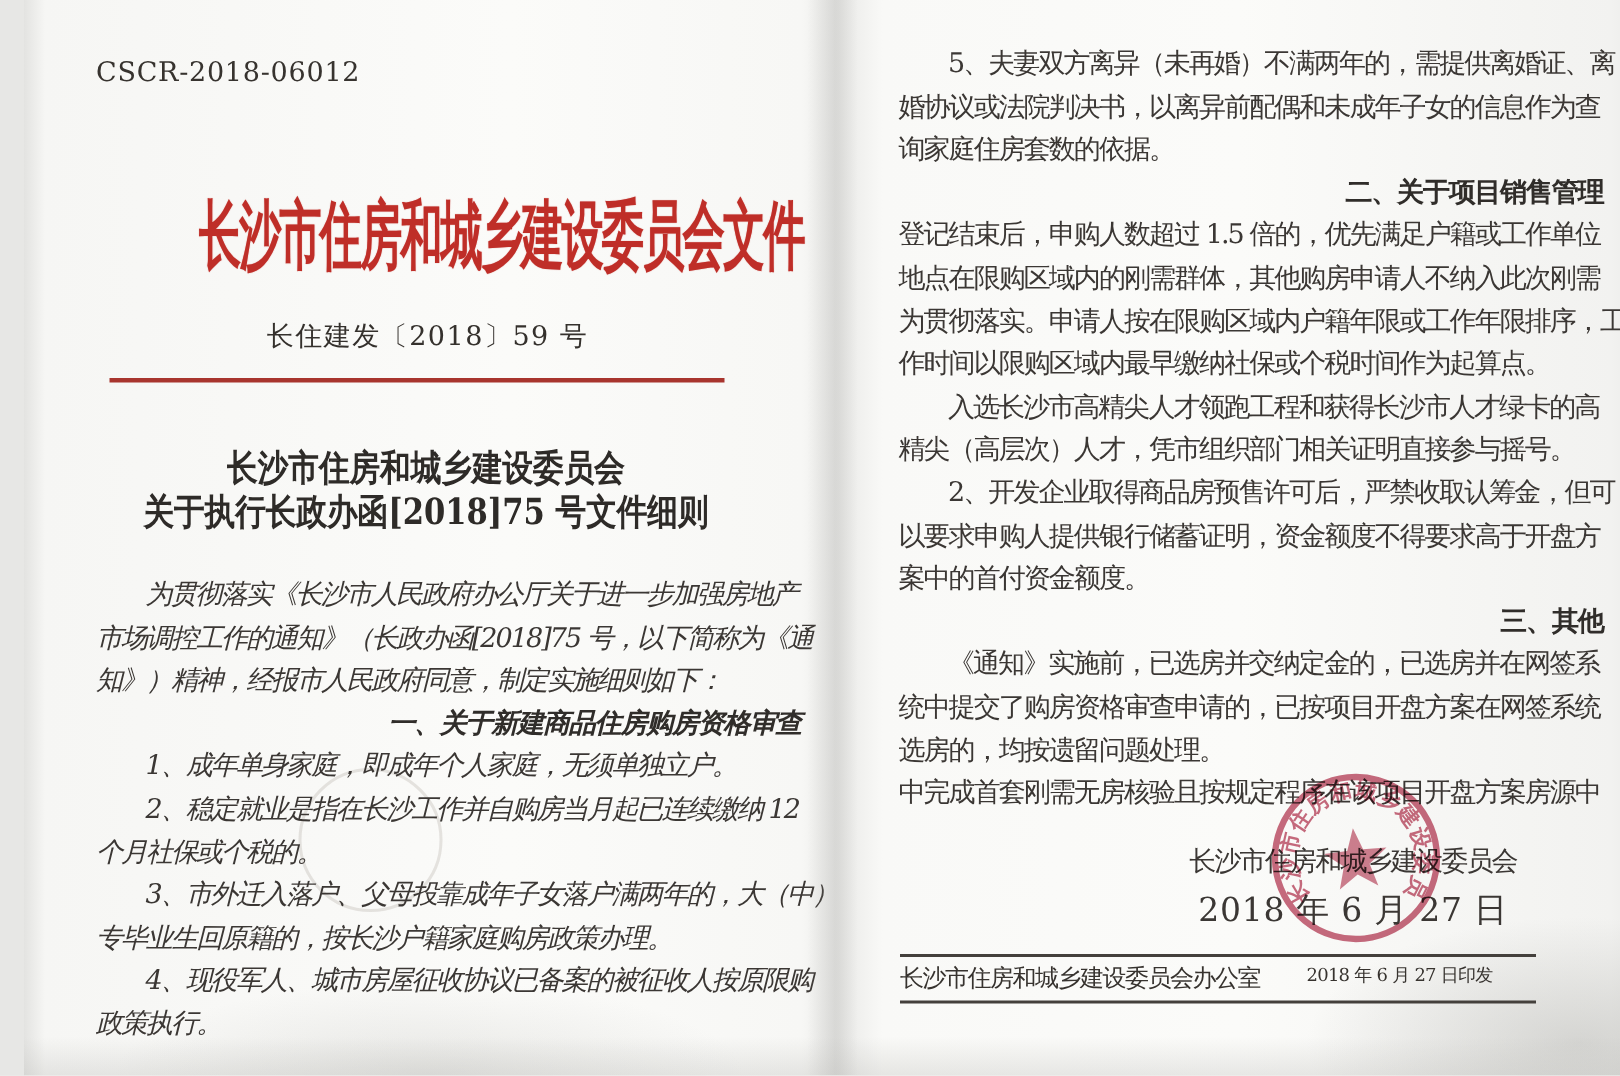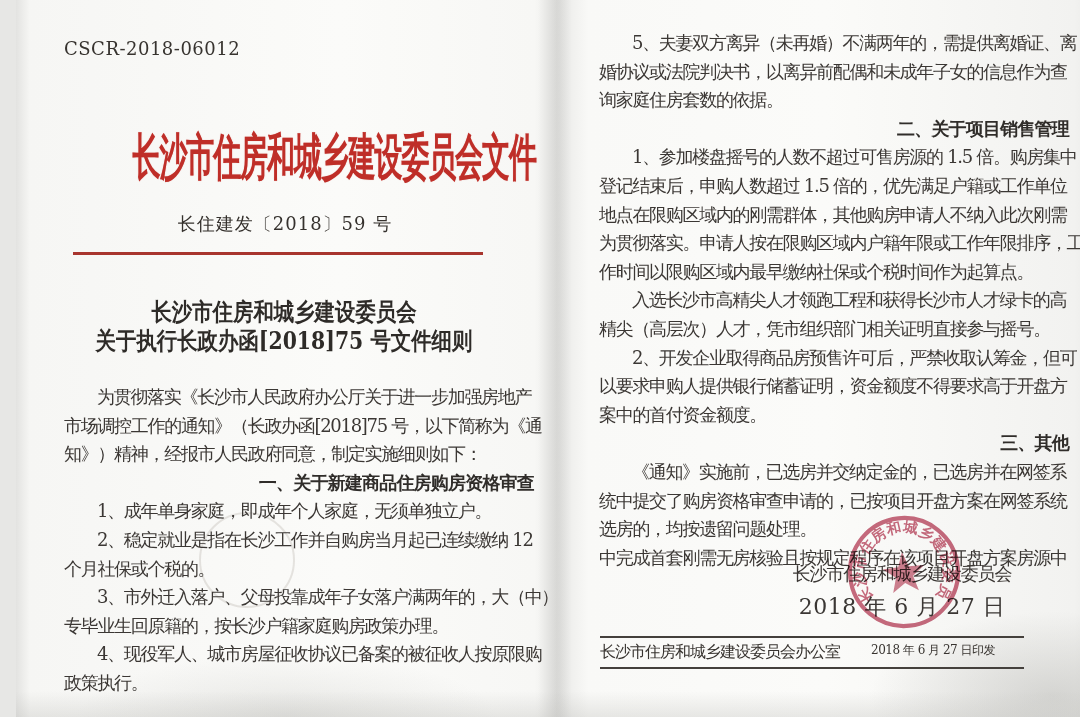--- a/index.html
+++ b/index.html
@@ -29,21 +29,21 @@
   .doc-number { position:absolute; left:4px; top:212px; width:530px; text-align:center;
     font-size:18px; letter-spacing:1px; color:#35312d; }
 
   .red-rule { position:absolute; left:57px; top:252px; width:410px; height:3px; background:#a8352e; }
 
   .subject { position:absolute; left:0; top:297px; width:536px; text-align:center;
     font-size:24px; font-weight:bold; line-height:29px; color:#2e2b28; white-space:nowrap;
     transform:scaleX(.85); transform-origin:50% 0; letter-spacing:0; }
 
   .body-block { position:absolute; width:470px; }
-  .body-left  { left:48px;  top:383px; }
+  .body-left  { left:48px;  top:383px;font-style:italic; }
   .body-right { left:583px; top:29px; }
   .line { height:28.6px; line-height:28.6px; font-size:18px; letter-spacing:-1.3px;
     white-space:nowrap; color:#3b3734; }
   .indent { padding-left:33px; }
   .bold { font-weight:bold; color:#302d2a; letter-spacing:-.8px;text-align:right; }
 
   .watermark-circle { position:absolute; left:183px; top:512px; width:96px; height:96px;
     border-radius:50%; border:2px solid rgba(150,140,134,.22); pointer-events:none; }
 
   .sig-org  { position:absolute; left:700px; top:562px; width:372px; text-align:center;
@@ -93,21 +93,20 @@
     <div class="line">专毕业生回原籍的，按长沙户籍家庭购房政策办理。</div>
     <div class="line indent">4、现役军人、城市房屋征收协议已备案的被征收人按原限购</div>
     <div class="line">政策执行。</div>
   </div>
 
   <div class="body-block body-right">
     <div class="line indent">5、夫妻双方离异（未再婚）不满两年的，需提供离婚证、离</div>
     <div class="line">婚协议或法院判决书，以离异前配偶和未成年子女的信息作为查</div>
     <div class="line">询家庭住房套数的依据。</div>
     <div class="line indent bold">二、关于项目销售管理</div>
-    <div class="line indent">1、参加楼盘摇号的人数不超过可售房源的 1.5 倍。购房集中</div>
     <div class="line">登记结束后，申购人数超过 1.5 倍的，优先满足户籍或工作单位</div>
     <div class="line">地点在限购区域内的刚需群体，其他购房申请人不纳入此次刚需</div>
     <div class="line">为贯彻落实。申请人按在限购区域内户籍年限或工作年限排序，工</div>
     <div class="line">作时间以限购区域内最早缴纳社保或个税时间作为起算点。</div>
     <div class="line indent">入选长沙市高精尖人才领跑工程和获得长沙市人才绿卡的高</div>
     <div class="line">精尖（高层次）人才，凭市组织部门相关证明直接参与摇号。</div>
     <div class="line indent">2、开发企业取得商品房预售许可后，严禁收取认筹金，但可</div>
     <div class="line">以要求申购人提供银行储蓄证明，资金额度不得要求高于开盘方</div>
     <div class="line">案中的首付资金额度。</div>
     <div class="line indent bold">三、其他</div>

